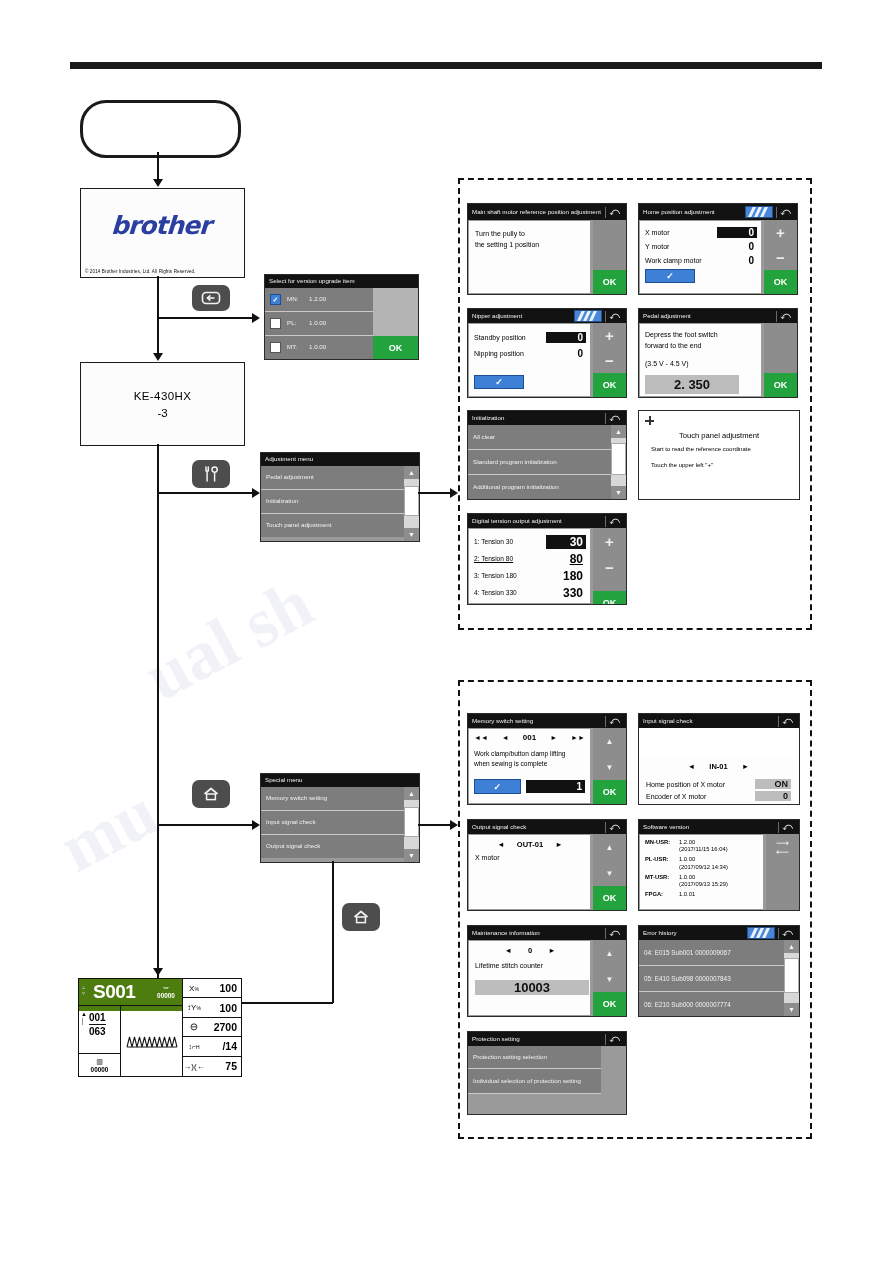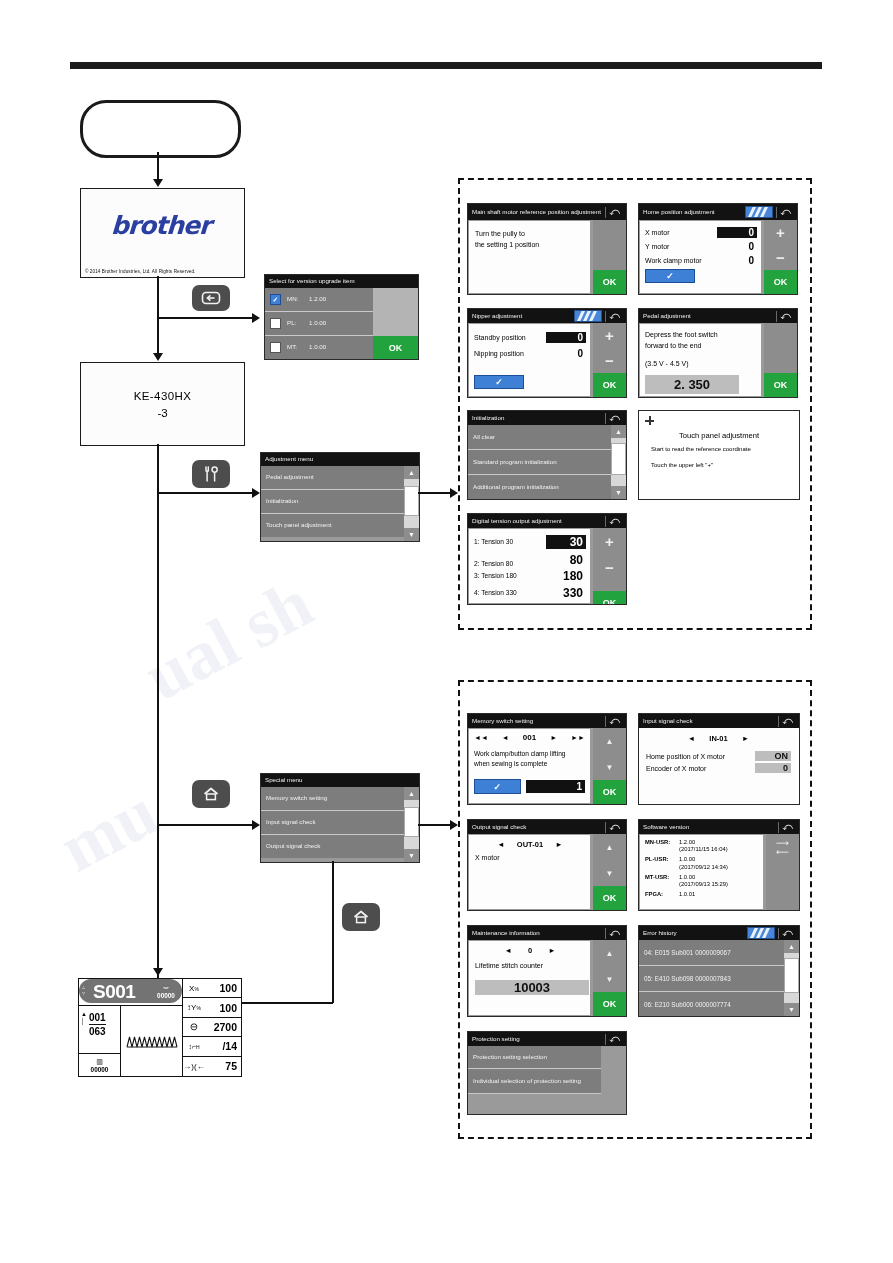--- a/index.html
+++ b/index.html
@@ -119,21 +119,21 @@
   .sc-up,.sc-dn{position:absolute;left:0;width:15px;height:13px;background:#8d8d8d;color:#f5f5f5;
     display:flex;align-items:center;justify-content:center;font-size:7px;}
   .sc-up{top:0;} .sc-dn{bottom:0;}
   .sc-thumb{position:absolute;left:0;width:15px;background:#fff;border:1px solid #aaa;box-sizing:border-box;}
 
   .valuefield{background:#111;color:#fff;text-align:right;font-weight:bold;padding:0 3px;}
   .valuegrey{background:#bdbdbd;color:#111;text-align:right;font-weight:bold;padding:0 3px;}
 
   
   #main-screen{left:78px;top:978px;width:162px;height:97px;border:1.5px solid #111;background:#fff;}
-  #ms-head{position:absolute;left:0;top:0;width:103px;height:24px;background:#737373;color:#fff;border-radius:12px;}
+  #ms-head{position:absolute;left:0;top:0;width:103px;height:32px;background:#4d7c0f;color:#fff;}
   #ms-s001{position:absolute;left:14px;top:2px;font-size:19px;font-weight:bold;letter-spacing:-.5px;}
   #ms-bob{position:absolute;left:72px;top:3px;width:30px;text-align:center;color:#fff;}
   #ms-right{position:absolute;left:103px;top:0;width:59px;height:97px;}
   .ms-rrow{height:19.4px;border-bottom:1.1px solid #111;display:flex;align-items:center;
            border-left:1.2px solid #111;box-sizing:border-box;}
   .ms-rrow .lbl{width:22px;text-align:center;font-size:8px;}
   .ms-rrow .val{flex:1;text-align:right;padding-right:4px;font-size:10.5px;font-weight:bold;}
 
   #ms-left{position:absolute;left:0;top:26px;width:41px;height:71px;border-top:1.2px solid #111;}
   #ms-frac{position:absolute;left:10px;top:6px;text-align:center;font-size:10px;font-weight:bold;}
@@ -397,21 +397,21 @@
     <span class="t-txt">Digital tension output adjustment</span>
     <span class="t-sep"></span>
     <span class="backicon">⤺</span>
   </div>
   <div class="p-body" style="height:87px;">
     <div class="p-white" style="width:121px;height:74px;box-sizing:border-box;padding:4px 4px 0 5px;font-size:6.6px;">
       <div style="display:flex;align-items:center;height:17px;">
         <span style="flex:1">1: Tension 30</span>
         <span class="valuefield" style="width:34px;font-size:12px;">30</span>
       </div>
-      <div style="display:flex;align-items:flex-end;height:17px;">
+      <div style="display:flex;align-items:center;height:17px;text-decoration:underline;">
         <span style="flex:1">2: Tension 80</span>
         <span style="width:34px;text-align:right;padding-right:3px;box-sizing:border-box;font-size:12px;font-weight:bold;">80</span>
       </div>
       <div style="display:flex;align-items:center;height:17px;">
         <span style="flex:1">3: Tension 180</span>
         <span style="width:34px;text-align:right;padding-right:3px;box-sizing:border-box;font-size:12px;font-weight:bold;">180</span>
       </div>
       <div style="display:flex;align-items:center;height:17px;">
         <span style="flex:1">4: Tension 330</span>
         <span style="width:34px;text-align:right;padding-right:3px;box-sizing:border-box;font-size:12px;font-weight:bold;">330</span>
@@ -505,21 +505,21 @@
   </div>
 </div>
 
 <div class="abs panel" style="left:638px;top:713px;width:160px;height:90px;">
   <div class="p-title" style="height:14px;">
     <span class="t-txt">Input signal check</span>
     <span class="t-sep"></span>
     <span class="backicon">⤺</span>
   </div>
   <div class="p-body" style="height:76px;background:#fff;">
-    <div class="p-white" style="width:156px;height:74px;box-sizing:border-box;padding:5px 5px 0 6px;font-size:7px;">
+    <div class="p-white" style="width:156px;height:74px;box-sizing:border-box;padding:5px 5px 0 6px;font-size:7px;margin-top:28px;">
       <div style="text-align:center;font-size:7.5px;">
         <span style="margin-right:12px;">◄</span>
         <span style="font-weight:bold;">IN-01</span>
         <span style="margin-left:12px;">►</span>
       </div>
       <div style="display:flex;align-items:center;margin-top:8px;">
         <span style="flex:1">Home position of X motor</span>
         <span class="valuegrey" style="width:30px;font-size:9px;">ON</span>
       </div>
       <div style="display:flex;align-items:center;margin-top:2px;">

